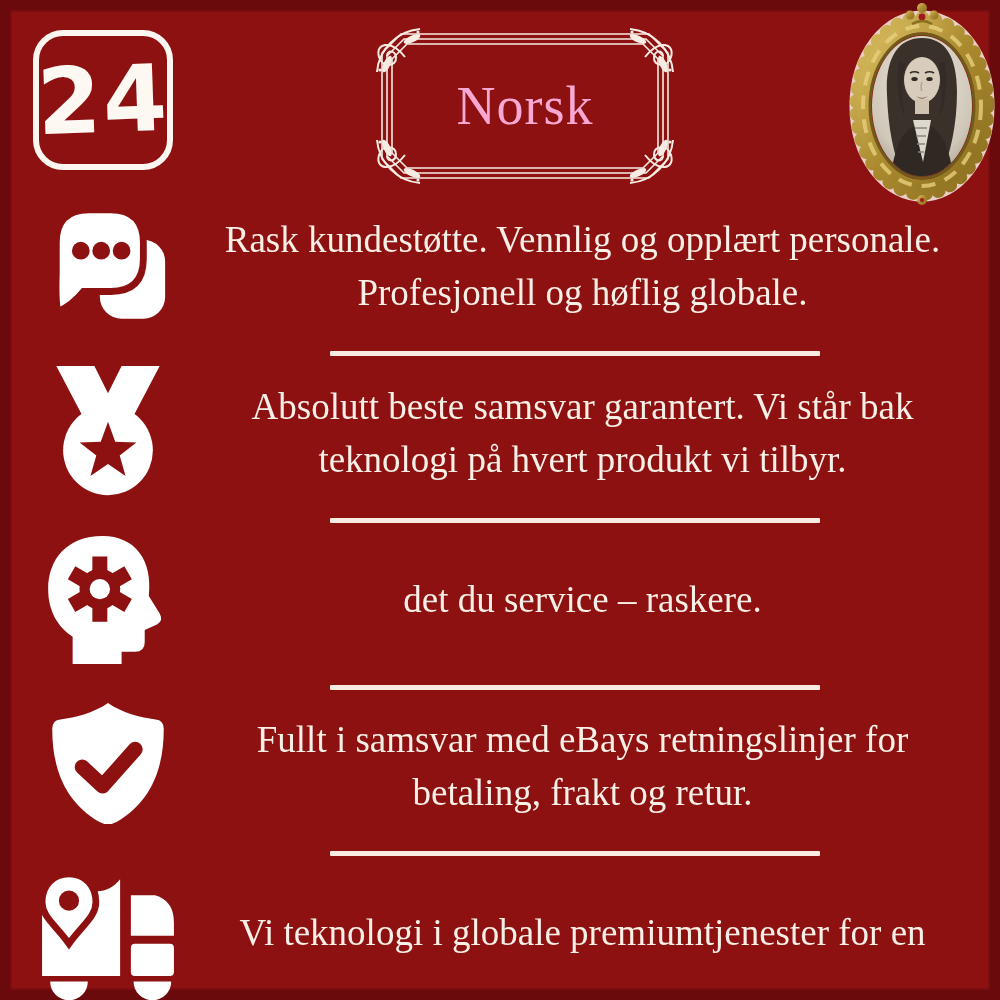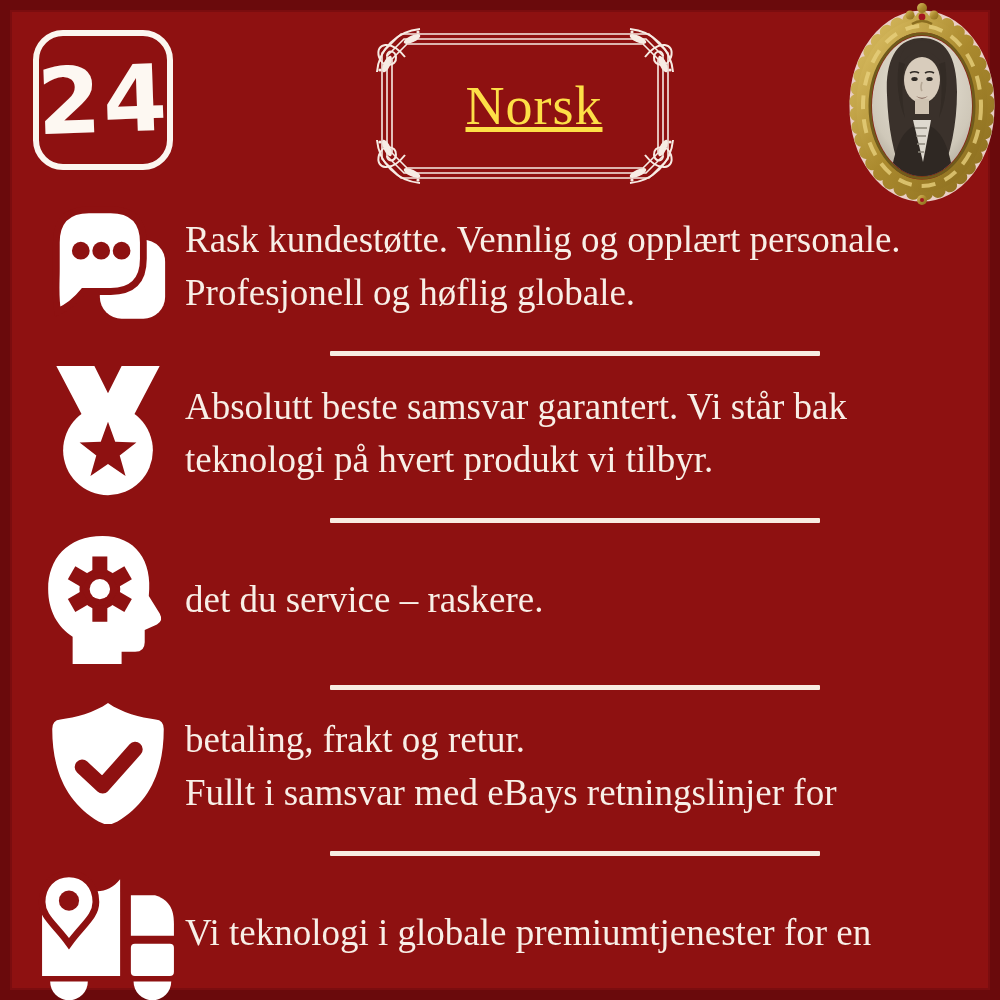--- a/index.html
+++ b/index.html
@@ -17,32 +17,32 @@
   }
   .badge span{
     font-family:"DejaVu Sans", sans-serif;font-weight:700;font-size:92px;
     color:#fdf8f2;letter-spacing:2px;transform:rotate(-2deg);
   }
   .title-frame{
     position:absolute;left:374px;top:26px;width:302px;height:160px;
   }
   .title-frame svg{position:absolute;left:0;top:0;}
   .title-text{
-    position:absolute;left:9px;top:0;width:100%;height:100%;
+    position:absolute;left:0;top:0;width:100%;height:100%;
     display:flex;align-items:center;justify-content:center;
-    font-size:54px;color:#fde047;letter-spacing:1px;text-decoration:underline;
+    font-size:54px;color:#f9a8d4;letter-spacing:1px;
   }
   .cameo{position:absolute;left:846px;top:0px;width:152px;height:208px;}
   
   .row{position:absolute;left:0;width:1000px;height:140px;}
   .row .ic{position:absolute;left:33px;top:0;width:150px;height:140px;
     display:flex;align-items:center;justify-content:center;}
   .row .txt{
     position:absolute;left:185px;top:0;width:795px;height:140px;
-    display:flex;flex-direction:column;align-items:flex-start;justify-content:center;
+    display:flex;flex-direction:column;align-items:center;justify-content:center;
     text-align:center;color:#f8efe7;font-size:37px;line-height:1.42;
   }
   .row .txt span{display:block;white-space:nowrap;}
   .divider{position:absolute;left:330px;width:490px;height:5px;background:#f8ece2;border-radius:1px;}
   .r1{top:197px}.r2{top:364px}.r3{top:530px}.r4{top:697px}.r5{top:863px}
   .d1{top:351px}.d2{top:518px}.d3{top:685px}.d4{top:851px}
 </style>
 </head>
 <body>
 
@@ -188,22 +188,22 @@
   <div class="divider d3"></div>
 
   <div class="row r4">
     <div class="ic">
       <svg width="136" height="136" viewBox="0 0 100 100">
         <path d="M50,3 C60,10 74,14 85,15 Q91,15.5 91,22 C91,55 79,77 57,90 Q50,94 43,90 C21,77 9,55 9,22 Q9,15.5 15,15 C26,14 40,10 50,3 Z" fill="#ffffff"></path>
         <path d="M31,50 L46,64 L70,37" stroke="#8e1111" stroke-width="11" stroke-linecap="round" stroke-linejoin="round" fill="none"></path>
       </svg>
     </div>
     <div class="txt">
+      <span>Fullt i samsvar med eBays retningslinjer for</span>
       <span>betaling, frakt og retur.</span>
-      <span>Fullt i samsvar med eBays retningslinjer for</span>
     </div>
   </div>
   <div class="divider d4"></div>
 
   <div class="row r5">
     <div class="ic">
       <svg width="148" height="136" viewBox="0 0 110 100">
         <path d="M6,36 H34 V14 C44,22 56,20 64,10 V82 H6 Z" fill="#ffffff"></path>
         <path d="M26,6 C14,6 6,15 6,27 C6,38 16,44 26,58 C36,44 46,38 46,27 C46,15 38,6 26,6 Z" fill="#ffffff" stroke="#8e1111" stroke-width="5"></path>
         <circle cx="26" cy="26" r="7.5" fill="#8e1111"></circle>

